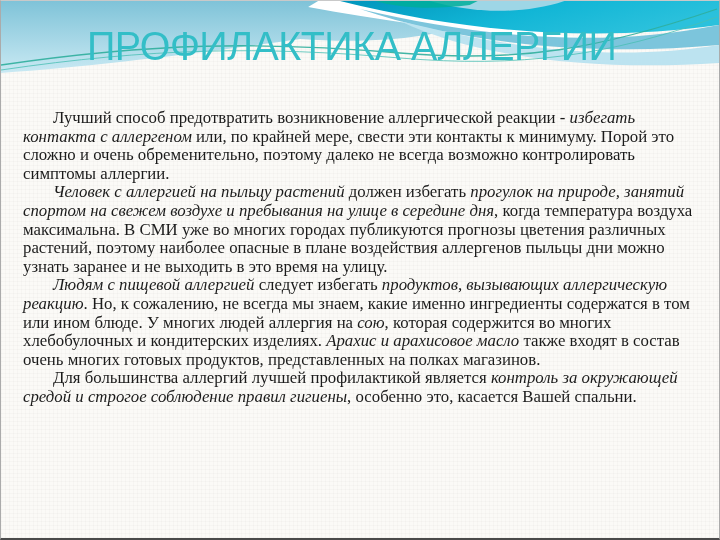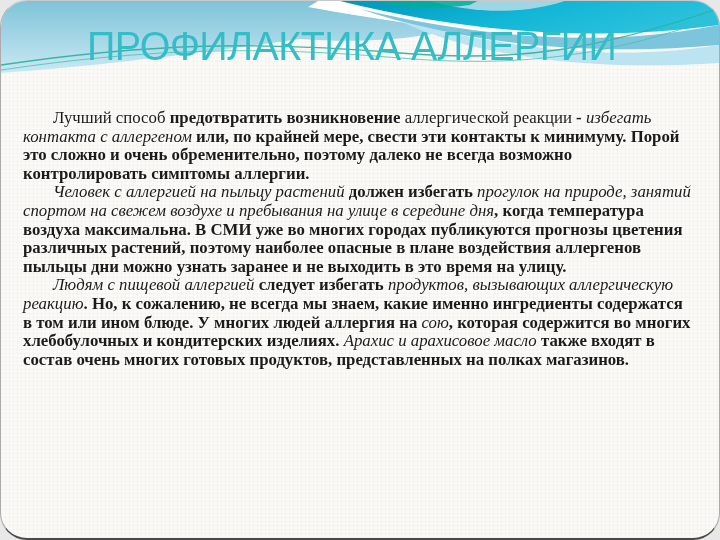--- a/index.html
+++ b/index.html
@@ -11,21 +11,20 @@
     background-color:#FBFAF7;
     background-image:
       repeating-linear-gradient(0deg, rgba(120,110,100,0.035) 0 1px, transparent 1px 4px),
       repeating-linear-gradient(90deg, rgba(120,110,100,0.035) 0 1px, transparent 1px 4px);
     border-left:1px solid #ababab;
     border-right:1px solid #ababab;
     border-top:1px solid #c9c9c9;
     border-bottom:2px solid #4a4a4a;
     overflow:hidden;
     font-family:"Liberation Serif","DejaVu Serif",serif;
-    border-radius:27px;
   }
   .header{
     position:absolute;left:0;top:0;width:100%;height:110px;
   }
   .header svg{display:block;}
   .title{
     position:absolute;
     left:86px;top:25px;
     margin:0;
     font-family:"Liberation Sans","DejaVu Sans",sans-serif;
@@ -40,21 +39,21 @@
   }
   .body-text{
     position:absolute;
     left:0;right:0;top:103px;bottom:0;
     padding:5px 24px 0 22px;
     font-size:16.8px;
     line-height:18.6px;
     color:#1b1b1b;
   }
   .body-text p{margin:0;text-indent:30px;}
-  .r-normal{font-weight:bold;font-style:normal;}
+  .r-normal{font-weight:normal;font-style:normal;}
   .r-bold{font-weight:normal;}
   .r-italic{font-style:italic;}
   .r-bold-italic{font-weight:normal;font-style:italic;}
 </style>
 </head>
 <body>
 
 <div class="slide">
 
   <div class="header">
@@ -89,15 +88,16 @@
       <path d="M0,69 C150,47 260,45 400,57 C520,67 610,55 718,16" fill="none" stroke="#49BFB4" stroke-width="1" opacity="0.8"></path>
     </svg>
 
     <h1 class="title">ПРОФИЛАКТИКА АЛЛЕРГИИ</h1>
   </div>
 
   <div class="body-text">
       <p><span class="r-bold">Лучший способ </span><span class="r-normal">предотвратить возникновение </span><span class="r-bold">аллергической реакции</span><span class="r-normal"> - </span><span class="r-italic">избегать контакта с аллергеном</span><span class="r-normal"> или, по крайней мере, свести эти контакты к минимуму. Порой это сложно и очень обременительно, поэтому далеко не всегда возможно контролировать симптомы аллергии.</span></p>
       <p><span class="r-bold-italic">Человек с аллергией на пыльцу растений</span><span class="r-normal"> должен избегать </span><span class="r-italic">прогулок на природе, занятий спортом на свежем воздухе и пребывания на улице в середине дня</span><span class="r-normal">, когда температура воздуха максимальна. В СМИ уже во многих городах публикуются прогнозы цветения различных растений, поэтому наиболее опасные в плане воздействия аллергенов пыльцы дни можно узнать заранее и не выходить в это время на улицу.</span></p>
       <p><span class="r-bold-italic">Людям с пищевой аллергией</span><span class="r-normal"> следует избегать </span><span class="r-italic">продуктов, вызывающих аллергическую реакцию</span><span class="r-normal">. Но, к сожалению, не всегда мы знаем, какие именно ингредиенты содержатся в том или ином блюде. У многих людей аллергия на </span><span class="r-italic">сою</span><span class="r-normal">, которая содержится во многих хлебобулочных и кондитерских изделиях. </span><span class="r-italic">Арахис и арахисовое масло</span><span class="r-normal"> также входят в состав очень многих готовых продуктов, представленных на полках магазинов.</span></p>
+      <p><span class="r-normal">Для большинства аллергий </span><span class="r-bold">лучшей профилактикой</span><span class="r-normal"> является </span><span class="r-italic">контроль за окружающей средой и строгое соблюдение правил гигиены</span><span class="r-normal">, особенно это, касается Вашей спальни.</span></p>
     </div>
 
 </div>
 
 </body></html>

